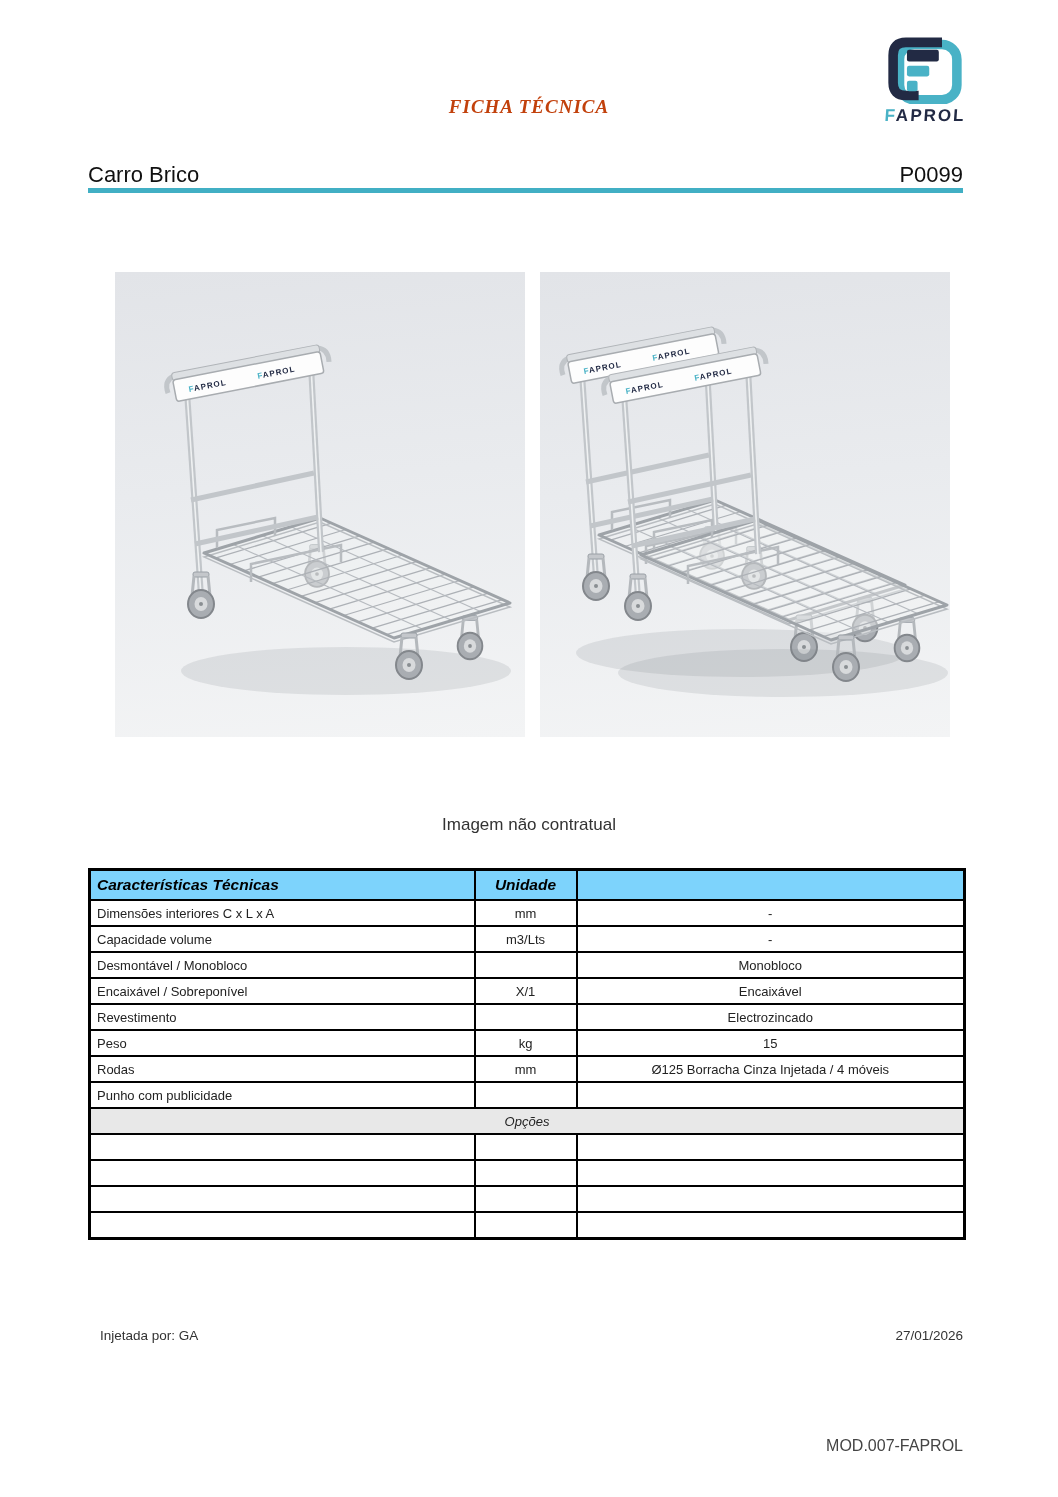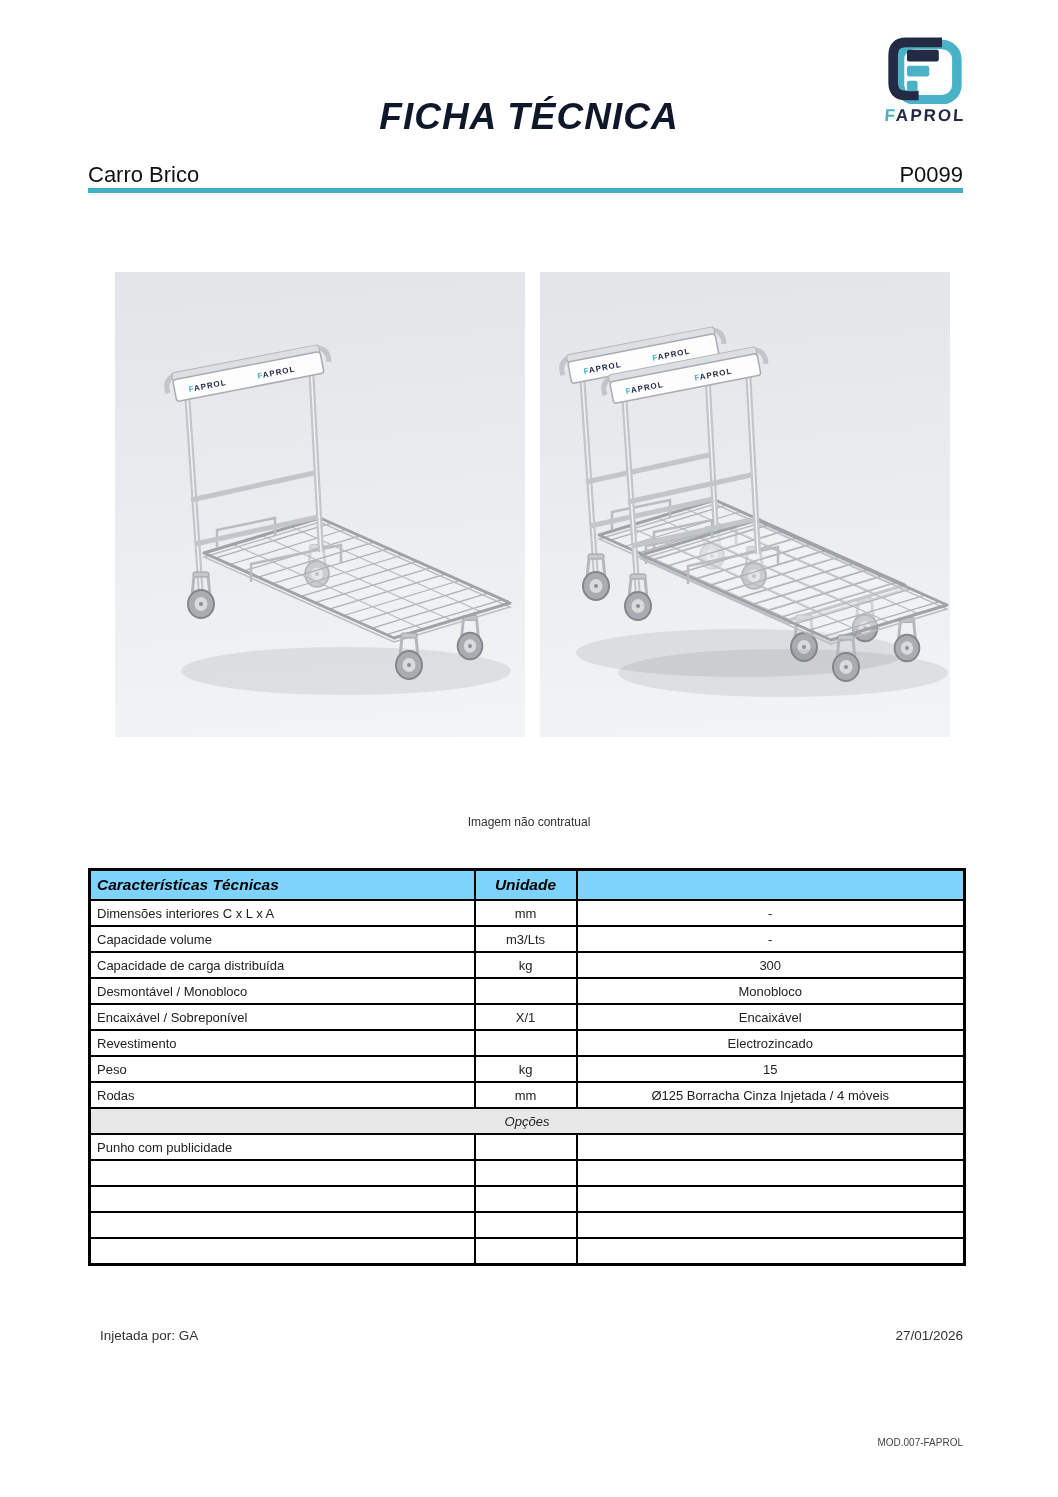--- a/index.html
+++ b/index.html
@@ -4,22 +4,22 @@
 <style>
   html,body { margin:0; padding:0; background:#ffffff; }
   .page {
     position:relative; width:1058px; height:1497px; background:#ffffff;
     font-family:"Liberation Sans", sans-serif; color:#222; overflow:hidden;
   }
 
   
   .doc-title {
     position:absolute; top:96px; left:0; width:100%;
-    text-align:center; font-size:37px; font-weight:700; font-style:italic;
-    color:#0f172a; letter-spacing:1px;
+    text-align:center; font-size:19px; font-weight:700; font-style:italic;
+    color:#c2410c; letter-spacing:1px;font-family:Liberation Serif, serif;
   }
   .logo { position:absolute; top:36px; left:870px; width:110px; text-align:center; }
   .logo svg { display:block; margin:0 auto; }
   .logo-word {
     margin-top:2px; font-size:17px; font-weight:700; letter-spacing:2px;
     color:#222A44; transform:skewX(-4deg); white-space:nowrap;
   }
   .logo-word .f { color:#49B2C6; }
 
   .product-row {
@@ -35,21 +35,21 @@
     display:flex; gap:15px; padding-left:27px; box-sizing:border-box;
   }
   .image-box {
     width:410px; height:465px;
     background:linear-gradient(175deg,#E2E4E8 0%,#E9EBEE 45%,#F3F4F5 100%);
   }
   .image-box svg { display:block; }
 
   .disclaimer {
     position:absolute; top:815px; left:0; width:100%;
-    text-align:center; font-size:12px; color:#333;
+    text-align:center; font-size:17px; color:#333;
   }
 
   
   table.spec {
     position:absolute; left:88px; top:868px; width:875px;
     border-collapse:collapse; table-layout:fixed;
     border:3px solid #000;
   }
   table.spec td, table.spec th {
     border:2px solid #000; height:24px; padding:0 6px;
@@ -65,21 +65,21 @@
     background:#E8E8E8; text-align:center; font-style:italic; font-weight:700;
     font-size:15.5px; color:#000; height:26px;
   }
 
   
   .made-row {
     position:absolute; left:100px; right:95px; top:1328px;
     display:flex; justify-content:space-between; font-size:13.5px; color:#333;
   }
   .doc-code {
-    position:absolute; top:1437px; right:95px; font-size:10px; color:#444;
+    position:absolute; top:1437px; right:95px; font-size:16px; color:#444;
   }
 </style>
 </head>
 <body>
 
 <div class="page">
 
   <svg width="0" height="0" style="position:absolute" aria-hidden="true">
     <defs>
       <g id="caster">
@@ -212,25 +212,20 @@
       <td class="c1">Dimensões interiores C x L x A</td>
       <td class="c2">mm</td>
       <td class="c3">-</td>
     </tr>
     <tr>
       <td class="c1">Capacidade volume</td>
       <td class="c2">m3/Lts</td>
       <td class="c3">-</td>
     </tr>
     <tr>
-      <td class="c1">Capacidade de carga distribuída</td>
-      <td class="c2">kg</td>
-      <td class="c3">300</td>
-    </tr>
-    <tr>
       <td class="c1">Desmontável / Monobloco</td>
       <td class="c2"></td>
       <td class="c3">Monobloco</td>
     </tr>
     <tr>
       <td class="c1">Encaixável / Sobreponível</td>
       <td class="c2">X/1</td>
       <td class="c3">Encaixável</td>
     </tr>
     <tr>
@@ -242,26 +237,26 @@
       <td class="c1">Peso</td>
       <td class="c2">kg</td>
       <td class="c3">15</td>
     </tr>
     <tr>
       <td class="c1">Rodas</td>
       <td class="c2">mm</td>
       <td class="c3">Ø125 Borracha Cinza Injetada / 4 móveis</td>
     </tr>
     <tr>
+      <td class="c1">Punho com publicidade</td>
+      <td class="c2"></td>
+      <td class="c3"></td>
+    </tr>
+    <tr>
       <td class="opt" colspan="3">Opções</td>
-    </tr>
-    <tr>
-      <td class="c1">Punho com publicidade</td>
-      <td class="c2"></td>
-      <td class="c3"></td>
     </tr>
     <tr>
       <td class="c1"></td>
       <td class="c2"></td>
       <td class="c3"></td>
     </tr>
     <tr>
       <td class="c1"></td>
       <td class="c2"></td>
       <td class="c3"></td>

